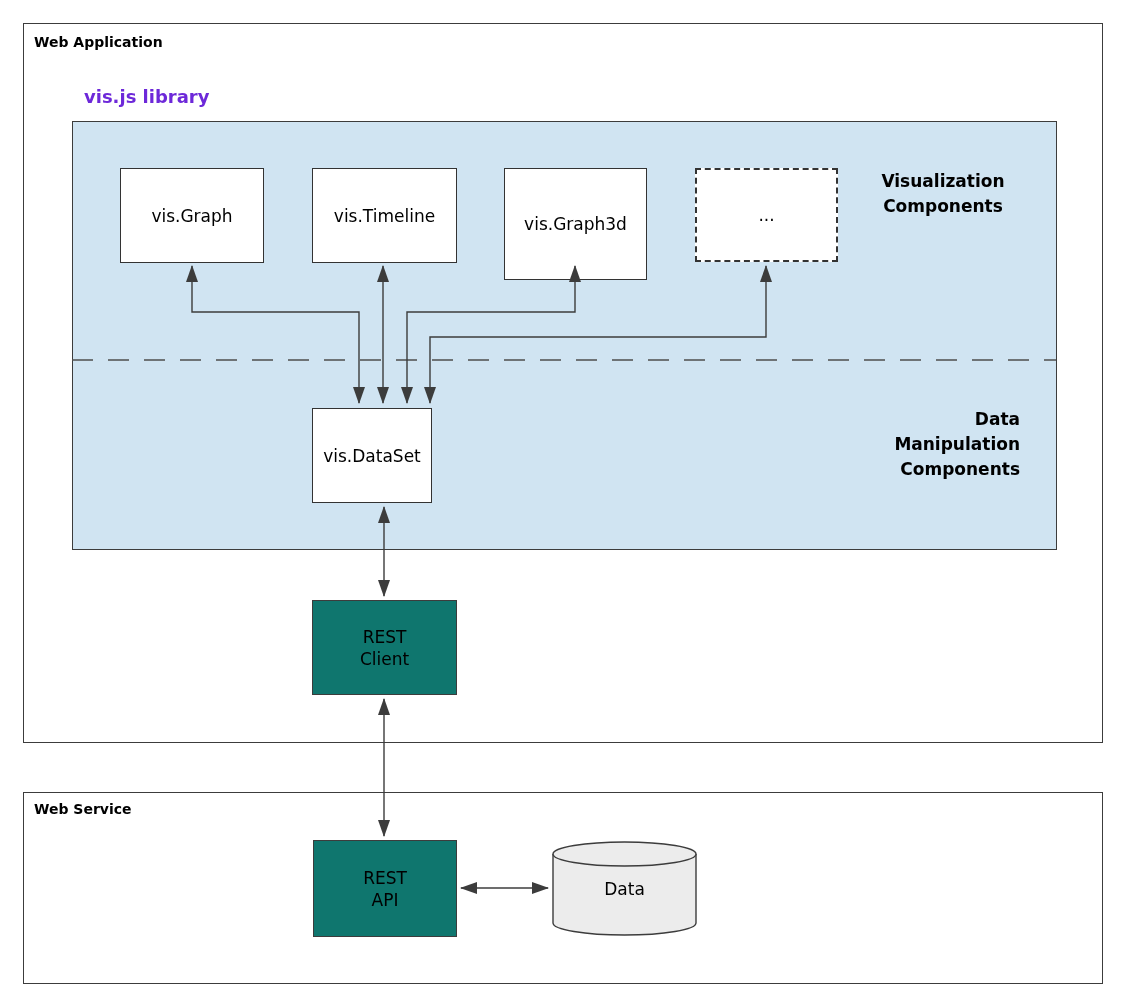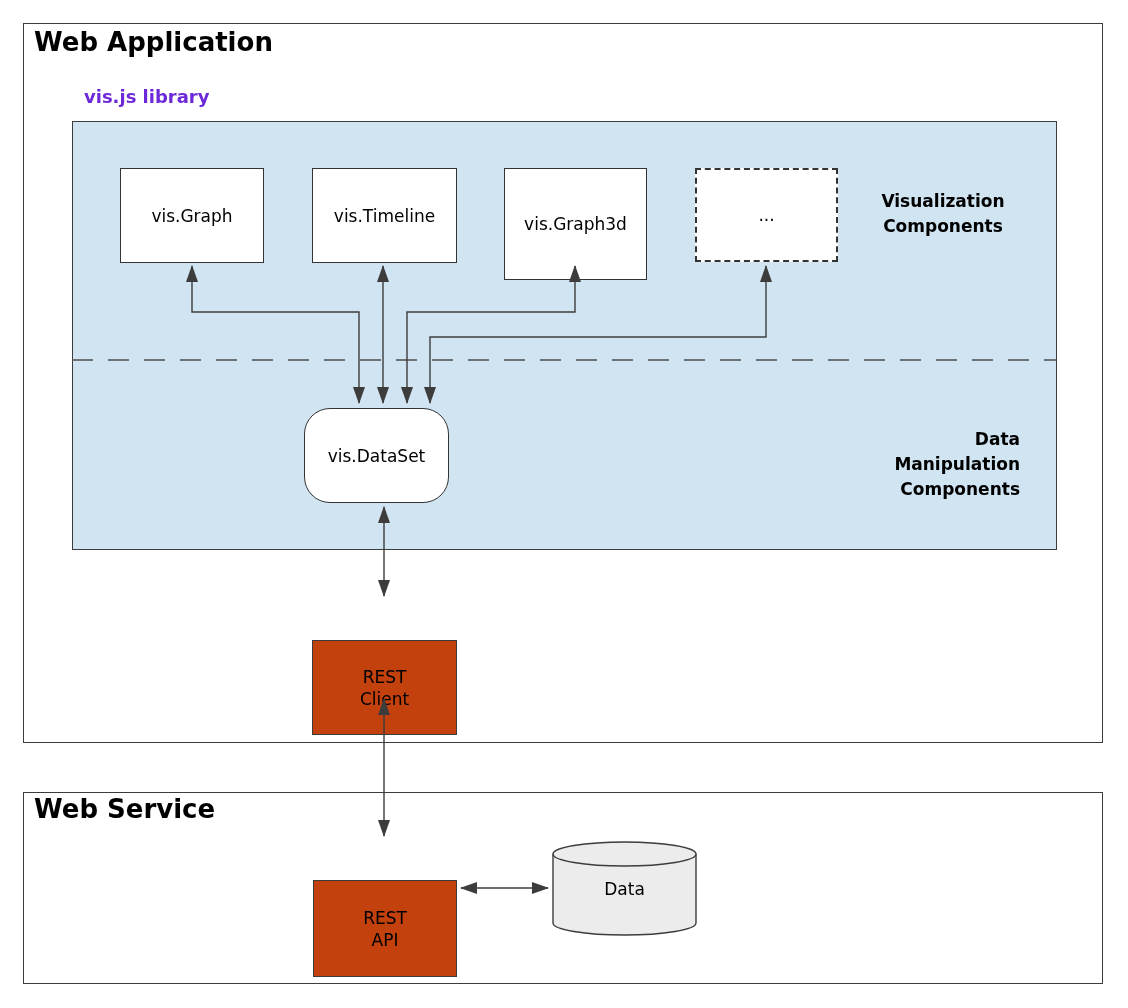--- a/index.html
+++ b/index.html
@@ -4,38 +4,38 @@
 <style>
   html,body{margin:0;padding:0;background:#fff;}
   #canvas{
     position:relative;width:1128px;height:1008px;background:#ffffff;
     font-family:"DejaVu Sans",sans-serif;color:#111;overflow:hidden;
   }
   .container{
     position:absolute;background:#ffffff;border:1.5px solid #3c3c3c;box-sizing:border-box;
   }
   .container-title{
-    position:absolute;font-weight:bold;font-size:26px;line-height:24px;color:#000;white-space:nowrap;
+    position:absolute;font-weight:bold;font-size:14px;line-height:24px;color:#000;white-space:nowrap;
   }
   .sub-title{
     position:absolute;font-weight:bold;font-size:18px;line-height:22px;color:#6d28d9;white-space:nowrap;
   }
   .library-box{
     position:absolute;left:72px;top:121px;width:985px;height:429px;
     background:#d0e4f2;border:1.5px solid #3c3c3c;box-sizing:border-box;
   }
   .node{
     position:absolute;display:flex;align-items:center;justify-content:center;
     background:#ffffff;border:1.5px solid #333;box-sizing:border-box;
     font-size:17px;line-height:22px;text-align:center;white-space:pre-line;color:#000;
   }
   .node.dashed{border:2px dashed #333;}
-  .node.grey{background:#c2410c;border-color:#3c3c3c;margin-top:40px;}
+  .node.grey{background:#0f766e;border-color:#3c3c3c;}
   .section-label{
-    position:absolute;font-weight:bold;font-size:17px;line-height:25px;color:#000;white-space:pre-line;margin-top:20px;
+    position:absolute;font-weight:bold;font-size:17px;line-height:25px;color:#000;white-space:pre-line;
   }
   .section-label.center{text-align:center;}
   .section-label.right{text-align:right;}
   #connectors{position:absolute;left:0;top:0;width:1128px;height:1008px;pointer-events:none;}
   .cyl-label{font-size:17px;fill:#000;}
 </style>
 </head>
 <body>
 
 <div id="canvas">
@@ -58,21 +58,21 @@
   <div class="node dashed" style="left:695px;top:168px;width:143px;height:94px;">
     <span>...</span>
   </div>
 
   <div class="section-label center" style="left:843px;top:169px;width:200px;">Visualization
 Components</div>
   <div class="section-label right" style="left:820px;top:407px;width:200px;">Data
 Manipulation
 Components</div>
 
-  <div class="node" style="left:304px;top:408px;width:145px;height:95px;border-radius:26px;">
+  <div class="node" style="left:312px;top:408px;width:120px;height:95px;">
     <span>vis.DataSet</span>
   </div>
 
   <div class="node grey" style="left:312px;top:600px;width:145px;height:95px;">
     <span>REST
 Client</span>
   </div>
 
   <div class="container" style="left:23px;top:792px;width:1080px;height:192px;"></div>
   <div class="container-title" style="left:34px;top:797px;">Web Service</div>

